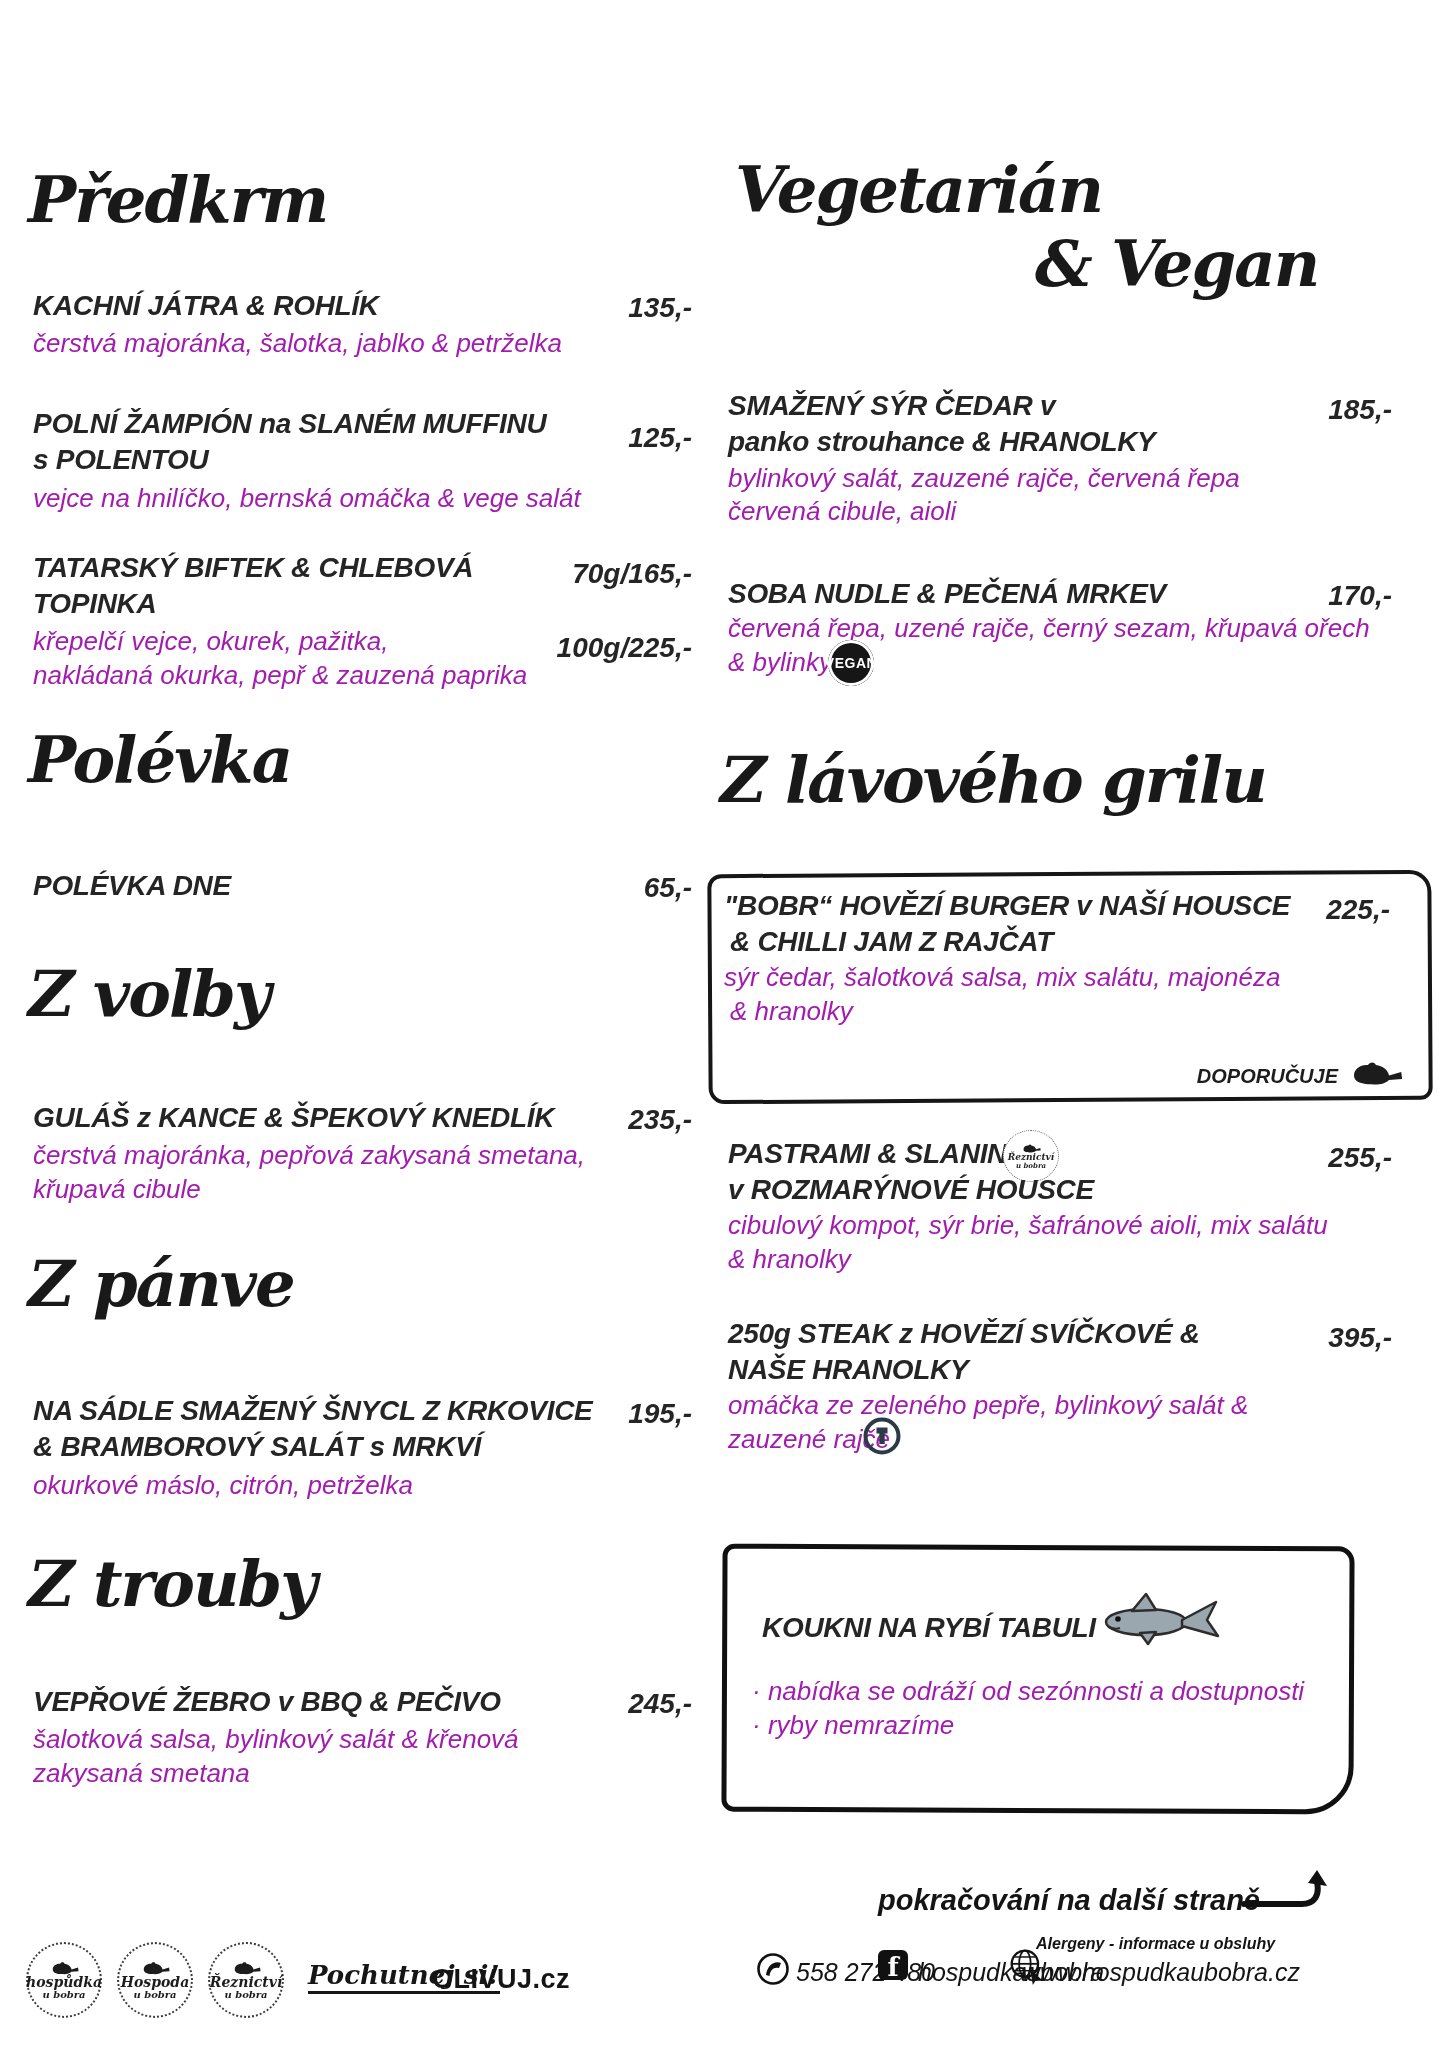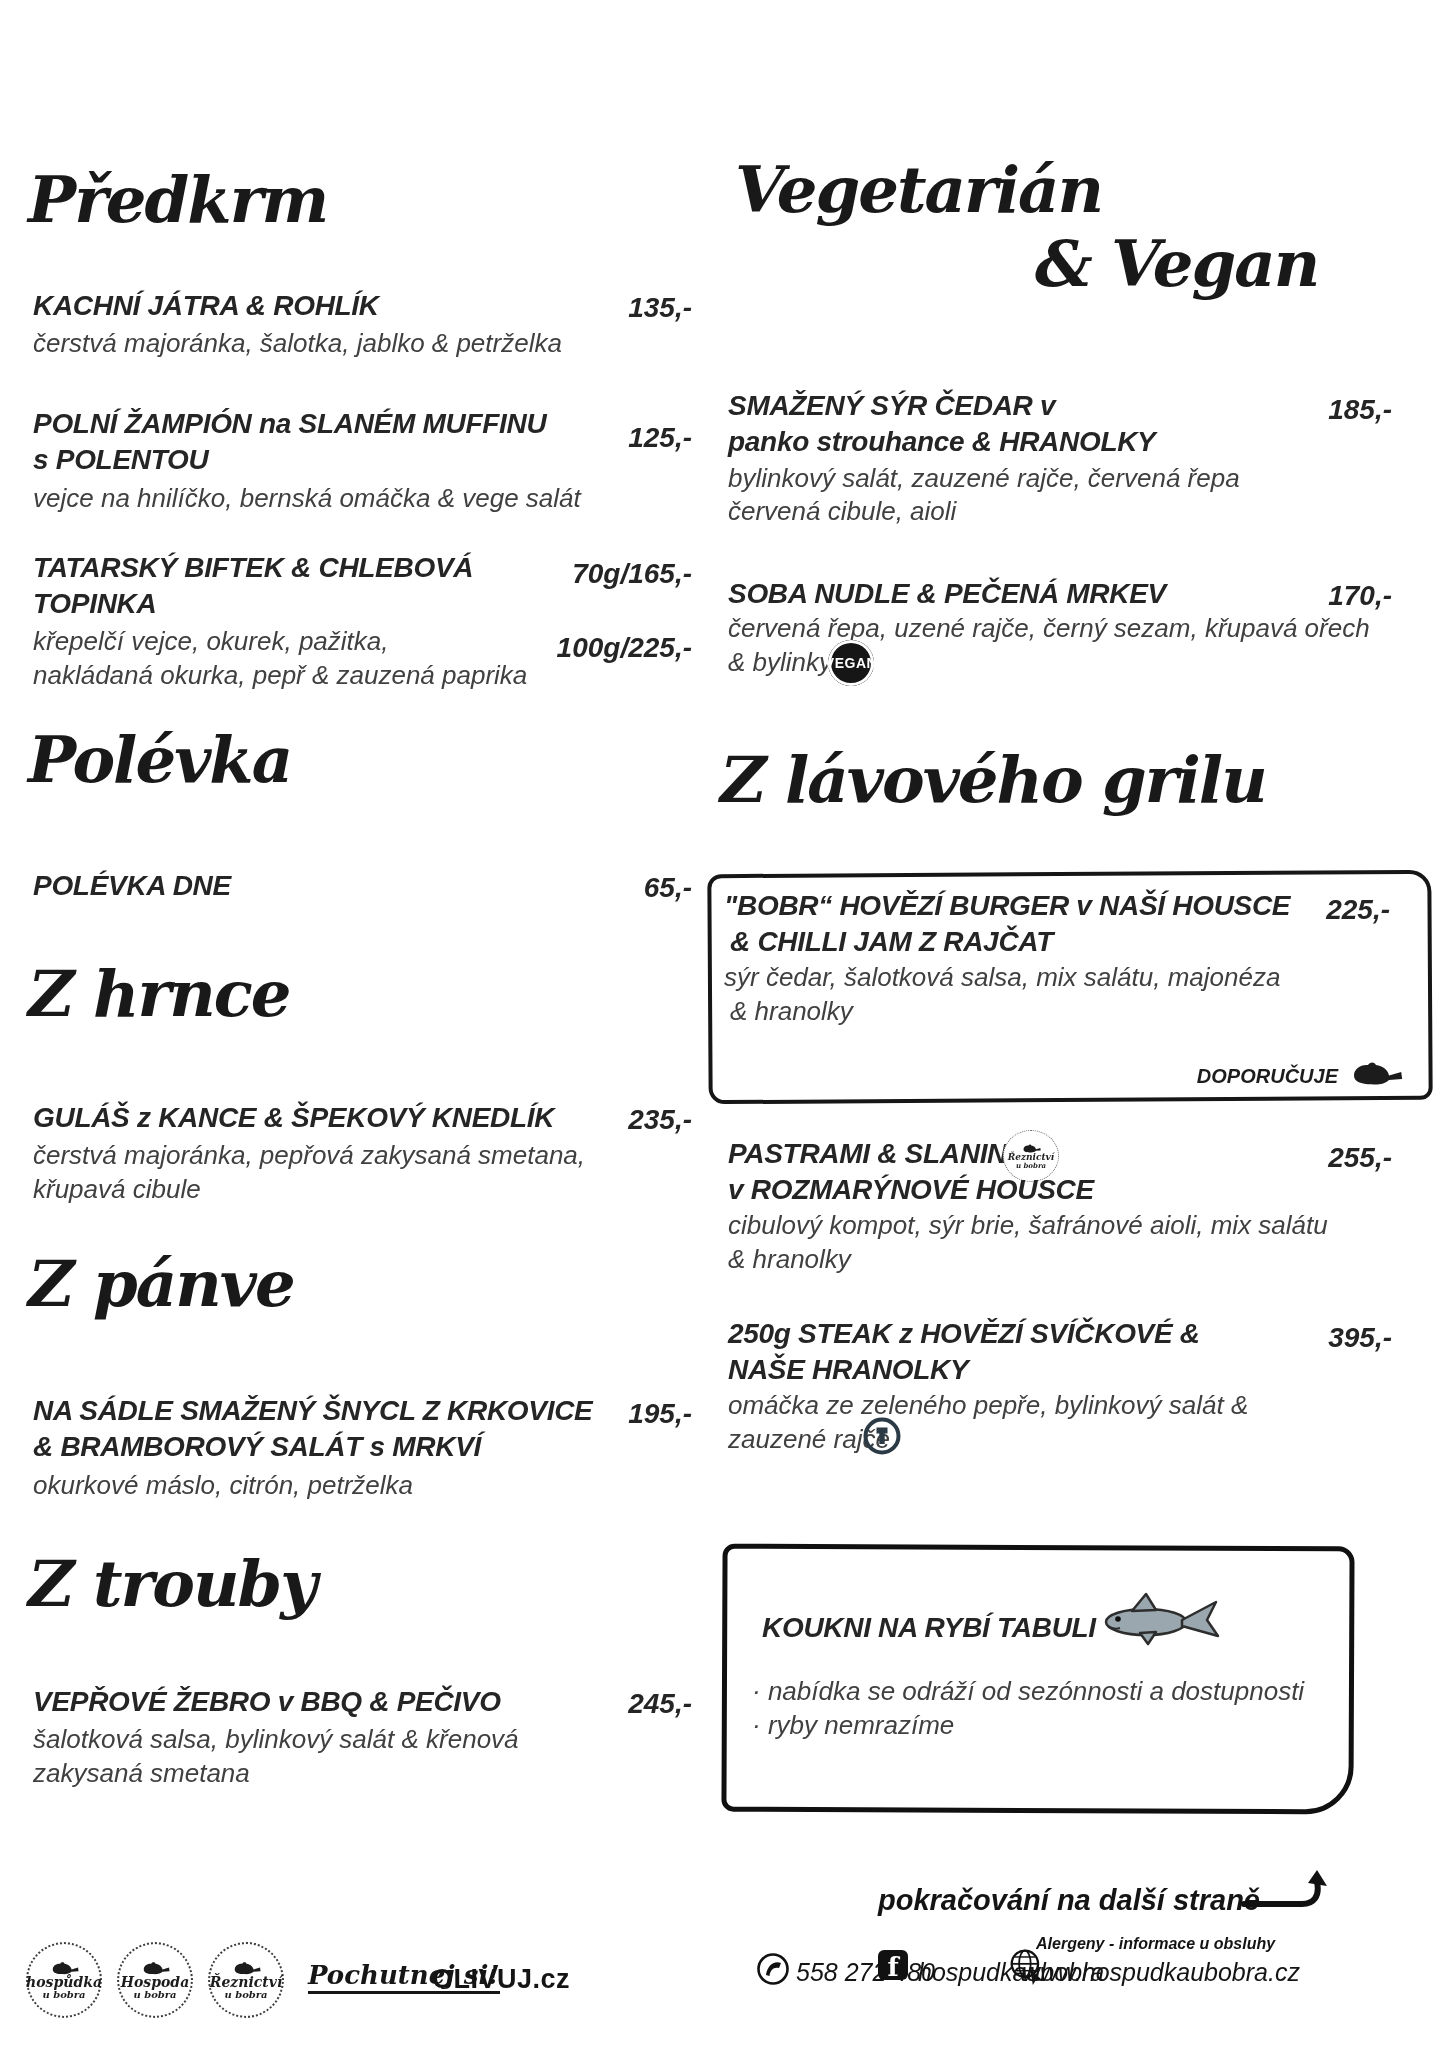--- a/index.html
+++ b/index.html
@@ -3,21 +3,21 @@
 <meta charset="utf-8">
 <style>
   html,body{margin:0;padding:0;background:#e8e8e8;}
   .page{position:relative;width:1447px;height:2048px;background:#ffffff;margin:0 auto;
         font-family:"Liberation Sans",sans-serif;color:#272625;overflow:hidden;}
   .abs{position:absolute;}
   .script{font-family:"DejaVu Serif",serif;font-style:italic;font-weight:bold;
           font-size:64px;color:#191919;letter-spacing:-2px;white-space:nowrap;line-height:1;}
   .iname{font-weight:bold;font-style:italic;font-size:28px;letter-spacing:-0.3px;
          color:#252525;white-space:nowrap;line-height:1;}
-  .idesc{font-style:italic;font-size:26px;color:#404040;white-space:nowrap;line-height:1;}
+  .idesc{font-style:italic;font-size:26px;color:#a21caf;white-space:nowrap;line-height:1;}
   .price{font-weight:bold;font-style:italic;font-size:28px;color:#252525;
          text-align:right;width:152px;white-space:nowrap;line-height:1;}
   .recommend{font-weight:bold;font-style:italic;font-size:20px;color:#1d1d1d;
              text-align:right;width:180px;white-space:nowrap;line-height:1;}
   .box{border:4px solid #161616;border-radius:14px 22px 12px 16px;transform:rotate(-0.35deg);background:#fff;}
   .fishbox{border:5px solid #101010;border-radius:12px 16px 48px 12px;transform:rotate(0.25deg);background:#fff;}
   .badge-vegan{width:46px;height:46px;border-radius:50%;background:#161616;
                box-shadow:inset 0 0 0 3px #ffffff, inset 0 0 0 6px #161616;
                display:flex;align-items:center;justify-content:center;}
   .badge-vegan span{color:#fff;font-size:14px;font-weight:bold;letter-spacing:.5px;}
@@ -60,21 +60,21 @@
   <div class="abs iname" style="left:33px;top:590px;">TOPINKA</div>
   <div class="abs price" style="left:540px;top:560px;">70g/165,-</div>
   <div class="abs idesc" style="left:33px;top:628px;">křepelčí vejce, okurek, pažitka,</div>
   <div class="abs price" style="left:540px;top:634px;">100g/225,-</div>
   <div class="abs idesc" style="left:33px;top:662px;font-style:italic;">nakládaná okurka, pepř &amp; zauzená paprika</div>
 
   <div class="abs script" style="left:28px;top:728px;">Polévka</div>
   <div class="abs iname" style="left:33px;top:872px;">POLÉVKA DNE</div>
   <div class="abs price" style="left:540px;top:874px;">65,-</div>
 
-  <div class="abs script" style="left:28px;top:962px;">Z hrnce</div>
+  <div class="abs script" style="left:28px;top:962px;">Z volby</div>
   <div class="abs iname" style="left:33px;top:1104px;">GULÁŠ z KANCE &amp; ŠPEKOVÝ KNEDLÍK</div>
   <div class="abs price" style="left:540px;top:1106px;">235,-</div>
   <div class="abs idesc" style="left:33px;top:1142px;">čerstvá majoránka, pepřová zakysaná smetana,</div>
   <div class="abs idesc" style="left:33px;top:1176px;">křupavá cibule</div>
 
   <div class="abs script" style="left:28px;top:1252px;">Z pánve</div>
   <div class="abs iname" style="left:33px;top:1397px;">NA SÁDLE SMAŽENÝ ŠNYCL Z KRKOVICE</div>
   <div class="abs price" style="left:540px;top:1400px;">195,-</div>
   <div class="abs iname" style="left:33px;top:1433px;">&amp; BRAMBOROVÝ SALÁT s MRKVÍ</div>
   <div class="abs idesc" style="left:33px;top:1472px;">okurkové máslo, citrón, petrželka</div>

